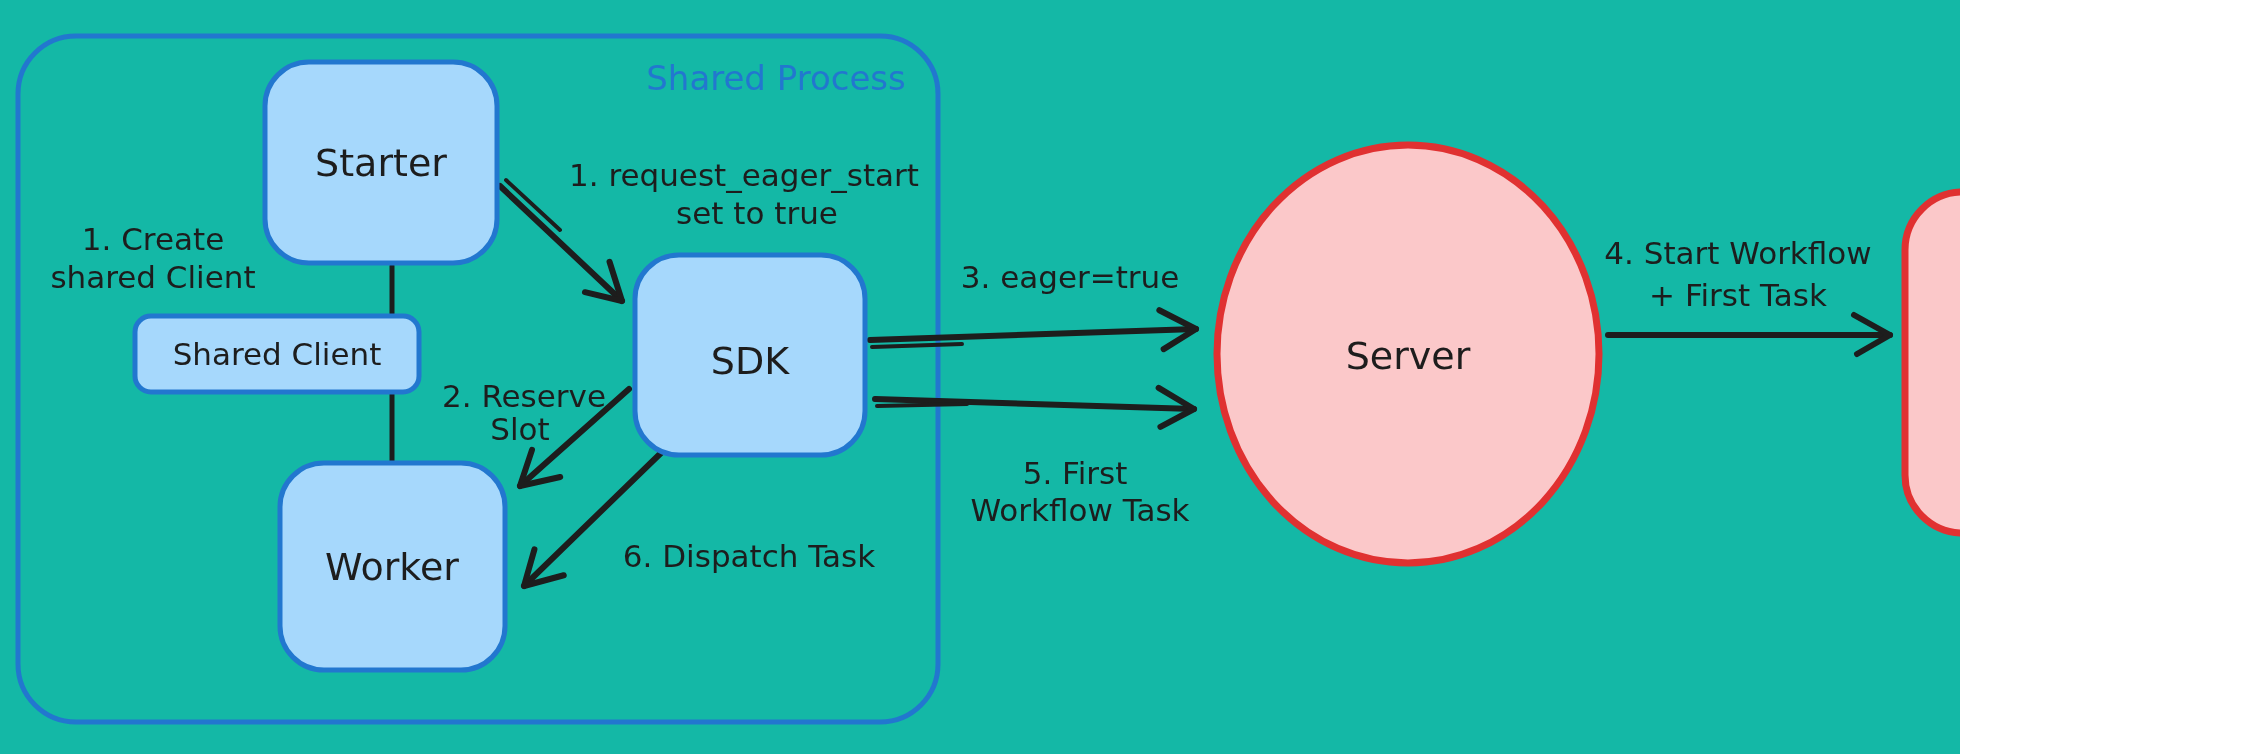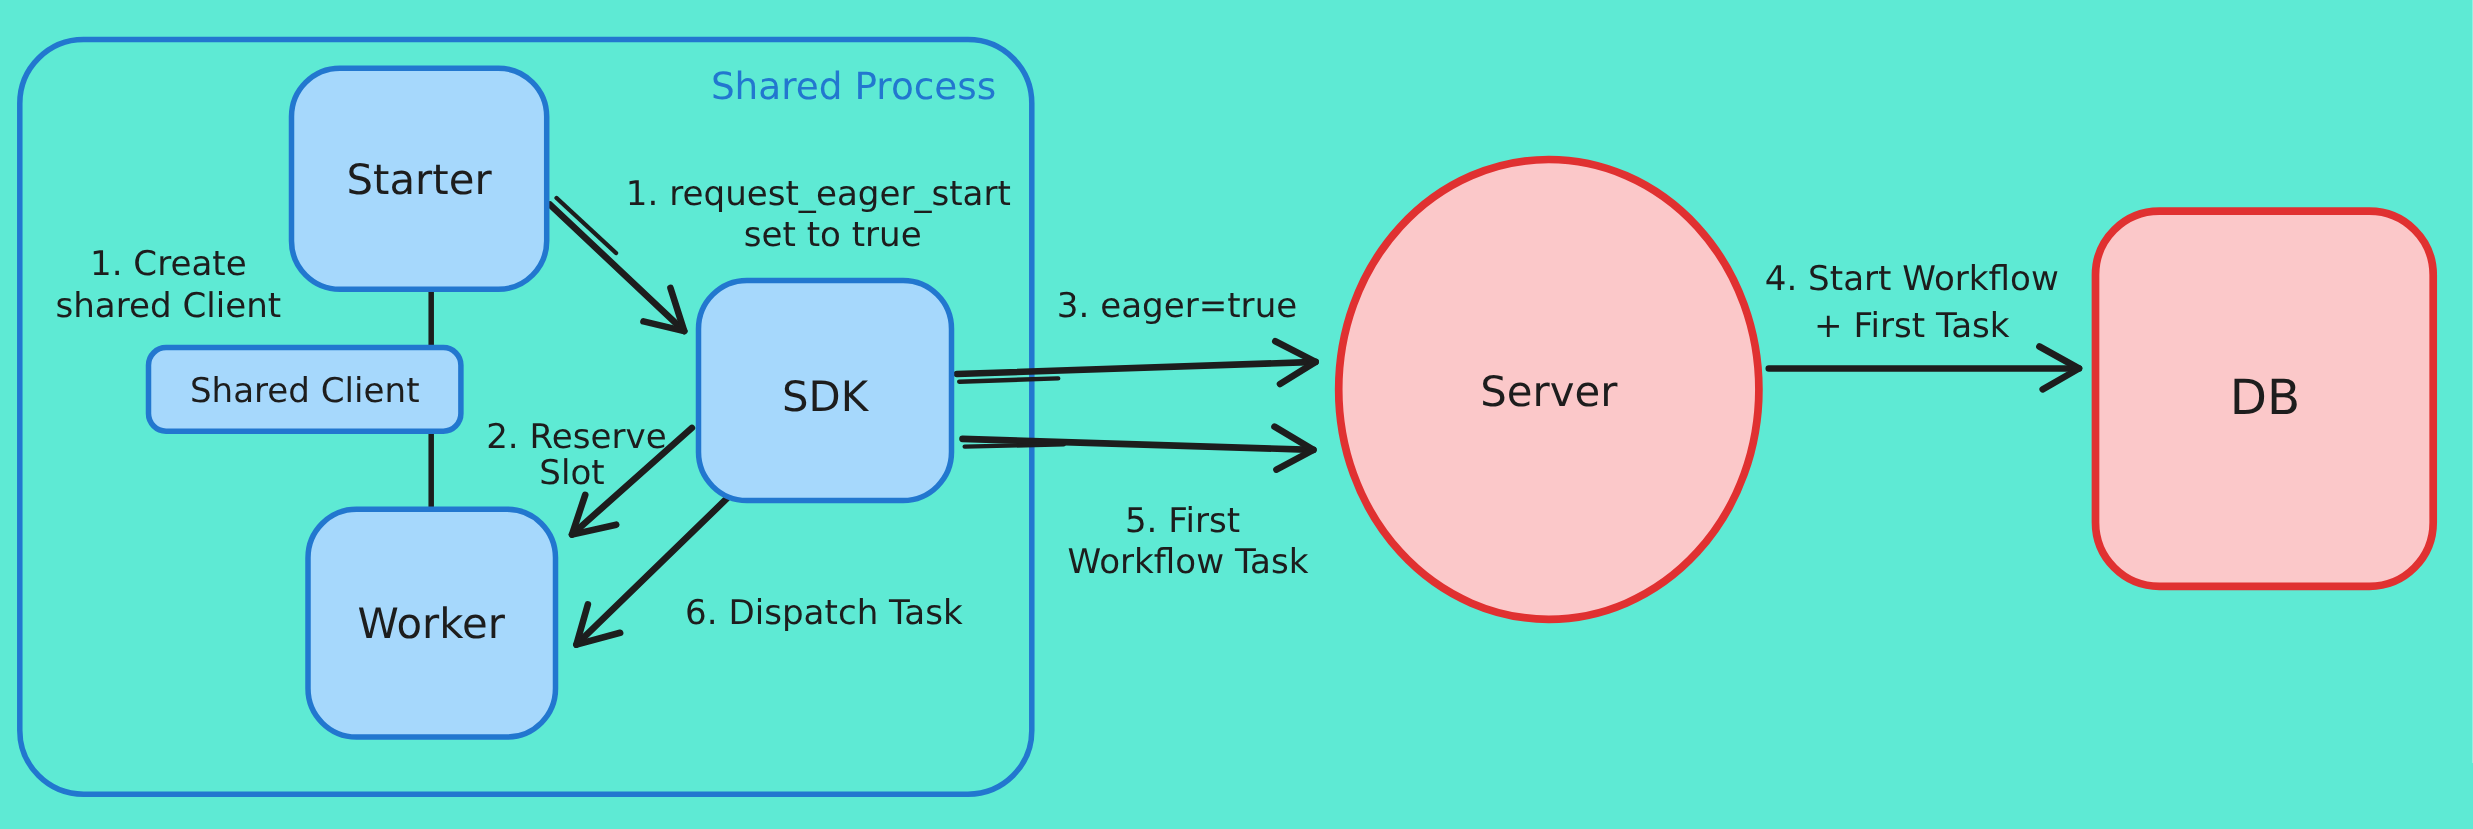--- a/index.html
+++ b/index.html
@@ -2,23 +2,23 @@
 <html><head>
 <meta charset="utf-8">
 <style>
   html, body {
     margin: 0;
     padding: 0;
     background: #ffffff;
   }
   .stage {
     position: relative;
-    width: 2248px;
+    width: 1960px;
     height: 754px;
-    background: #5eead4;
+    background: #14b8a6;
     overflow: hidden;
     text-decoration: underline;
   }
   svg { display: block; }
   text {
     font-family: "DejaVu Sans", "Liberation Sans", sans-serif;
     fill: #1d1d1d;
     text-anchor: middle;
   }
   .node-label   { font-size: 38px; }

